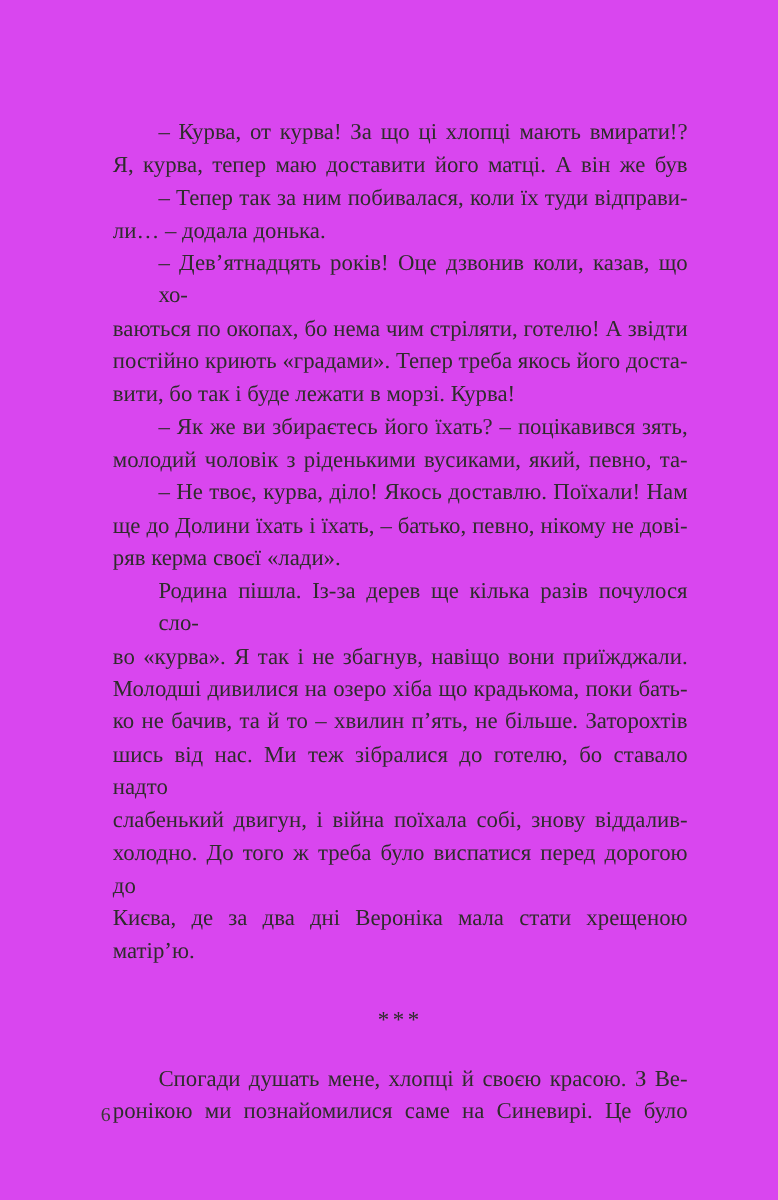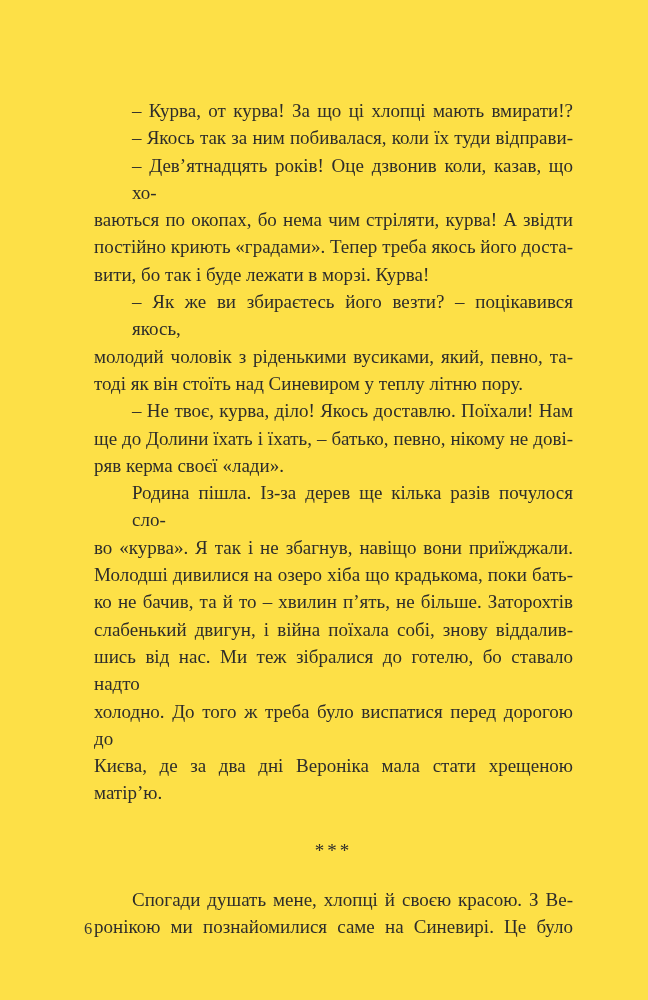--- a/index.html
+++ b/index.html
@@ -4,21 +4,21 @@
 <style>
   html, body {
     margin: 0;
     padding: 0;
     background: #ffffff;
   }
   .page {
     position: relative;
     width: 648px;
     height: 1000px;
-    background: #fde047;
+    background: #d946ef;
     overflow: hidden;
     font-family: "Liberation Serif", "DejaVu Serif", serif;
     color: #2e2d2b;
   }
   .text-block {
     position: absolute;
     left: 94px;
     top: 97px;
     width: 479px;
     font-size: 19px;
@@ -54,47 +54,48 @@
     color: #3a3936;
   }
 </style>
 </head>
 <body>
 
 <div class="page">
   <div class="text-block" id="text-block">
       <div class="paragraph">
         <div class="line indent">– Курва, от курва! За що ці хлопці мають вмирати!?</div>
+        <div class="line">Я, курва, тепер маю доставити його матці. А він же був</div>
       </div>
       <div class="paragraph">
-        <div class="line indent">– Якось так за ним побивалася, коли їх туди відправи-</div>
+        <div class="line indent">– Тепер так за ним побивалася, коли їх туди відправи-</div>
+        <div class="line last">ли… – додала донька.</div>
       </div>
       <div class="paragraph">
         <div class="line indent">– Дев’ятнадцять років! Оце дзвонив коли, казав, що хо-</div>
-        <div class="line">ваються по окопах, бо нема чим стріляти, курва! А звідти</div>
+        <div class="line">ваються по окопах, бо нема чим стріляти, готелю! А звідти</div>
         <div class="line">постійно криють «градами». Тепер треба якось його доста-</div>
         <div class="line last">вити, бо так і буде лежати в морзі. Курва!</div>
       </div>
       <div class="paragraph">
-        <div class="line indent">– Як же ви збираєтесь його везти? – поцікавився якось,</div>
+        <div class="line indent">– Як же ви збираєтесь його їхать? – поцікавився зять,</div>
         <div class="line">молодий чоловік з ріденькими вусиками, який, певно, та-</div>
-        <div class="line last">тоді як він стоїть над Синевиром у теплу літню пору.</div>
       </div>
       <div class="paragraph">
         <div class="line indent">– Не твоє, курва, діло! Якось доставлю. Поїхали! Нам</div>
         <div class="line">ще до Долини їхать і їхать, – батько, певно, нікому не дові-</div>
         <div class="line last">ряв керма своєї «лади».</div>
       </div>
       <div class="paragraph">
         <div class="line indent">Родина пішла. Із-за дерев ще кілька разів почулося сло-</div>
         <div class="line">во «курва». Я так і не збагнув, навіщо вони приїжджали.</div>
         <div class="line">Молодші дивилися на озеро хіба що крадькома, поки бать-</div>
         <div class="line">ко не бачив, та й то – хвилин п’ять, не більше. Заторохтів</div>
+        <div class="line">шись від нас. Ми теж зібралися до готелю, бо ставало надто</div>
         <div class="line">слабенький двигун, і війна поїхала собі, знову віддалив-</div>
-        <div class="line">шись від нас. Ми теж зібралися до готелю, бо ставало надто</div>
         <div class="line">холодно. До того ж треба було виспатися перед дорогою до</div>
         <div class="line">Києва, де за два дні Вероніка мала стати хрещеною матір’ю.</div>
       </div>
       <div class="separator">***</div>
       <div class="paragraph">
         <div class="line indent">Спогади душать мене, хлопці й своєю красою. З Ве-</div>
         <div class="line">ронікою ми познайомилися саме на Синевирі. Це було</div>
       </div>
     </div>
   <div class="page-number">6</div>

